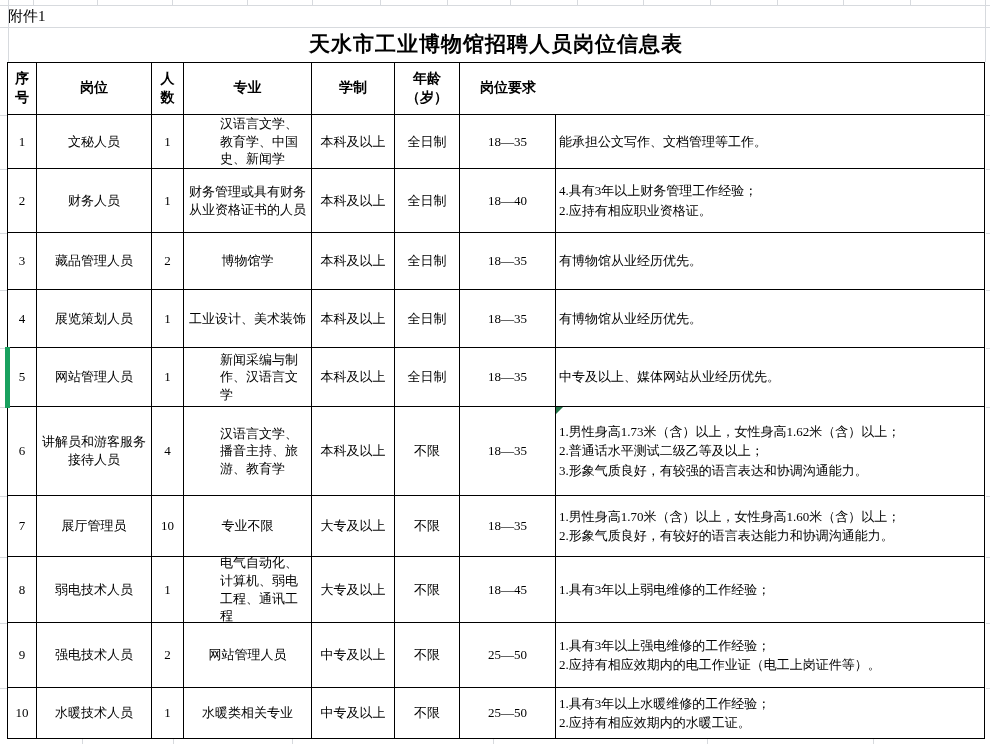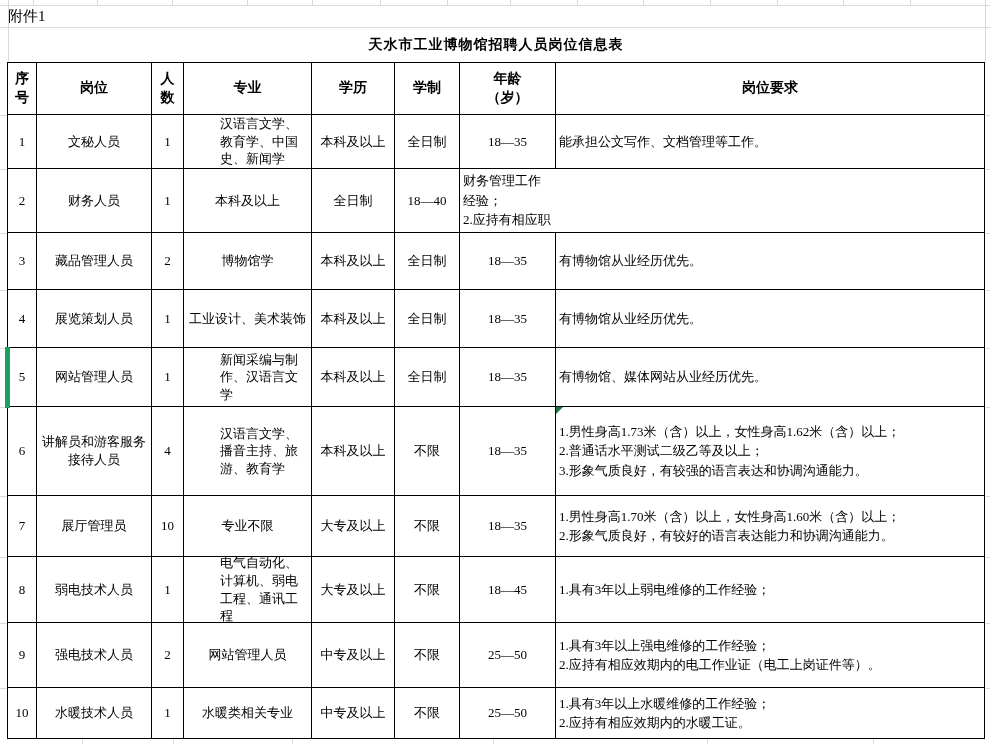--- a/index.html
+++ b/index.html
@@ -8,21 +8,21 @@
     font-family:"Liberation Serif","DejaVu Serif",serif;color:#000;
   }
   
   .faint{position:absolute;background:#d7dade;}
   .faint.h{height:1px;}
   .faint.v{width:1px;}
 
   .attachment{position:absolute;left:8px;top:5px;height:22px;line-height:22px;
     font-size:15px;font-weight:normal;}
   .title{position:absolute;left:7px;top:26px;width:978px;height:36px;line-height:37px;
-    text-align:center;font-size:14px;font-weight:bold;letter-spacing:1px;}
+    text-align:center;font-size:21px;font-weight:bold;letter-spacing:1px;}
 
   #tbl{position:absolute;left:7px;top:62px;width:978px;border:1px solid #000;
     box-sizing:border-box;background:#fff;}
   .trow{display:grid;grid-template-columns:29px 115px 32px 128px 83px 65px 96px 1fr;
     border-bottom:1px solid #000;box-sizing:border-box;position:relative;}
   .trow:last-child{border-bottom:none;}
   .cell{border-right:1px solid #000;box-sizing:border-box;display:flex;align-items:center;
     justify-content:center;text-align:center;font-size:13px;line-height:1.35;
     word-break:break-all;padding:1px 2px;overflow:hidden;}
   .cell:last-child{border-right:none;}
@@ -42,21 +42,20 @@
 <div class="attachment">附件1</div>
 
 <div class="title">天水市工业博物馆招聘人员岗位信息表</div>
 
 <div id="tbl">
     <div class="trow" style="height: 52px;">
       <div class="cell hcell">序号</div>
       <div class="cell hcell">岗位</div>
       <div class="cell hcell">人数</div>
       <div class="cell hcell">专业</div>
-      <div class="cell hcell">学历</div>
       <div class="cell hcell">学制</div>
       <div class="cell hcell">年龄
 （岁）</div>
       <div class="cell hcell">岗位要求</div>
     </div>
     <div class="trow" style="height: 54px;">
       <div class="cell">1</div>
       <div class="cell">文秘人员</div>
       <div class="cell">1</div>
       <div class="cell left">汉语言文学、教育学、中国史、新闻学</div>
@@ -64,20 +63,21 @@
       <div class="cell">全日制</div>
       <div class="cell">18—35</div>
       <div class="cell req">
         <div class="req-line">能承担公文写作、文档管理等工作。</div>
       </div>
     </div>
     <div class="trow" style="height: 64px;">
       <div class="cell">2</div>
       <div class="cell">财务人员</div>
       <div class="cell">1</div>
+      <div class="cell">财务管理或具有财务从业资格证书的人员</div>
       <div class="cell">本科及以上</div>
       <div class="cell">全日制</div>
       <div class="cell">18—40</div>
       <div class="cell req">
         <div class="req-line">4.具有3年以上财务管理工作经验；</div>
         <div class="req-line">2.应持有相应职业资格证。</div>
       </div>
     </div>
     <div class="trow" style="height: 57px;">
       <div class="cell">3</div>
@@ -106,21 +106,21 @@
     <div class="trow" style="height: 59px;">
       <div class="select-bar" style="height: 61px;"></div>
       <div class="cell">5</div>
       <div class="cell">网站管理人员</div>
       <div class="cell">1</div>
       <div class="cell left">新闻采编与制作、汉语言文学</div>
       <div class="cell">本科及以上</div>
       <div class="cell">全日制</div>
       <div class="cell">18—35</div>
       <div class="cell req">
-        <div class="req-line">有博物馆、媒体网站从业经历优先。</div>
+        <div class="req-line">中专及以上、媒体网站从业经历优先。</div>
       </div>
     </div>
     <div class="trow" style="height: 89px;">
       <div class="cell">6</div>
       <div class="cell">讲解员和游客服务接待人员</div>
       <div class="cell">4</div>
       <div class="cell left">汉语言文学、播音主持、旅游、教育学</div>
       <div class="cell">本科及以上</div>
       <div class="cell">不限</div>
       <div class="cell">18—35</div>

